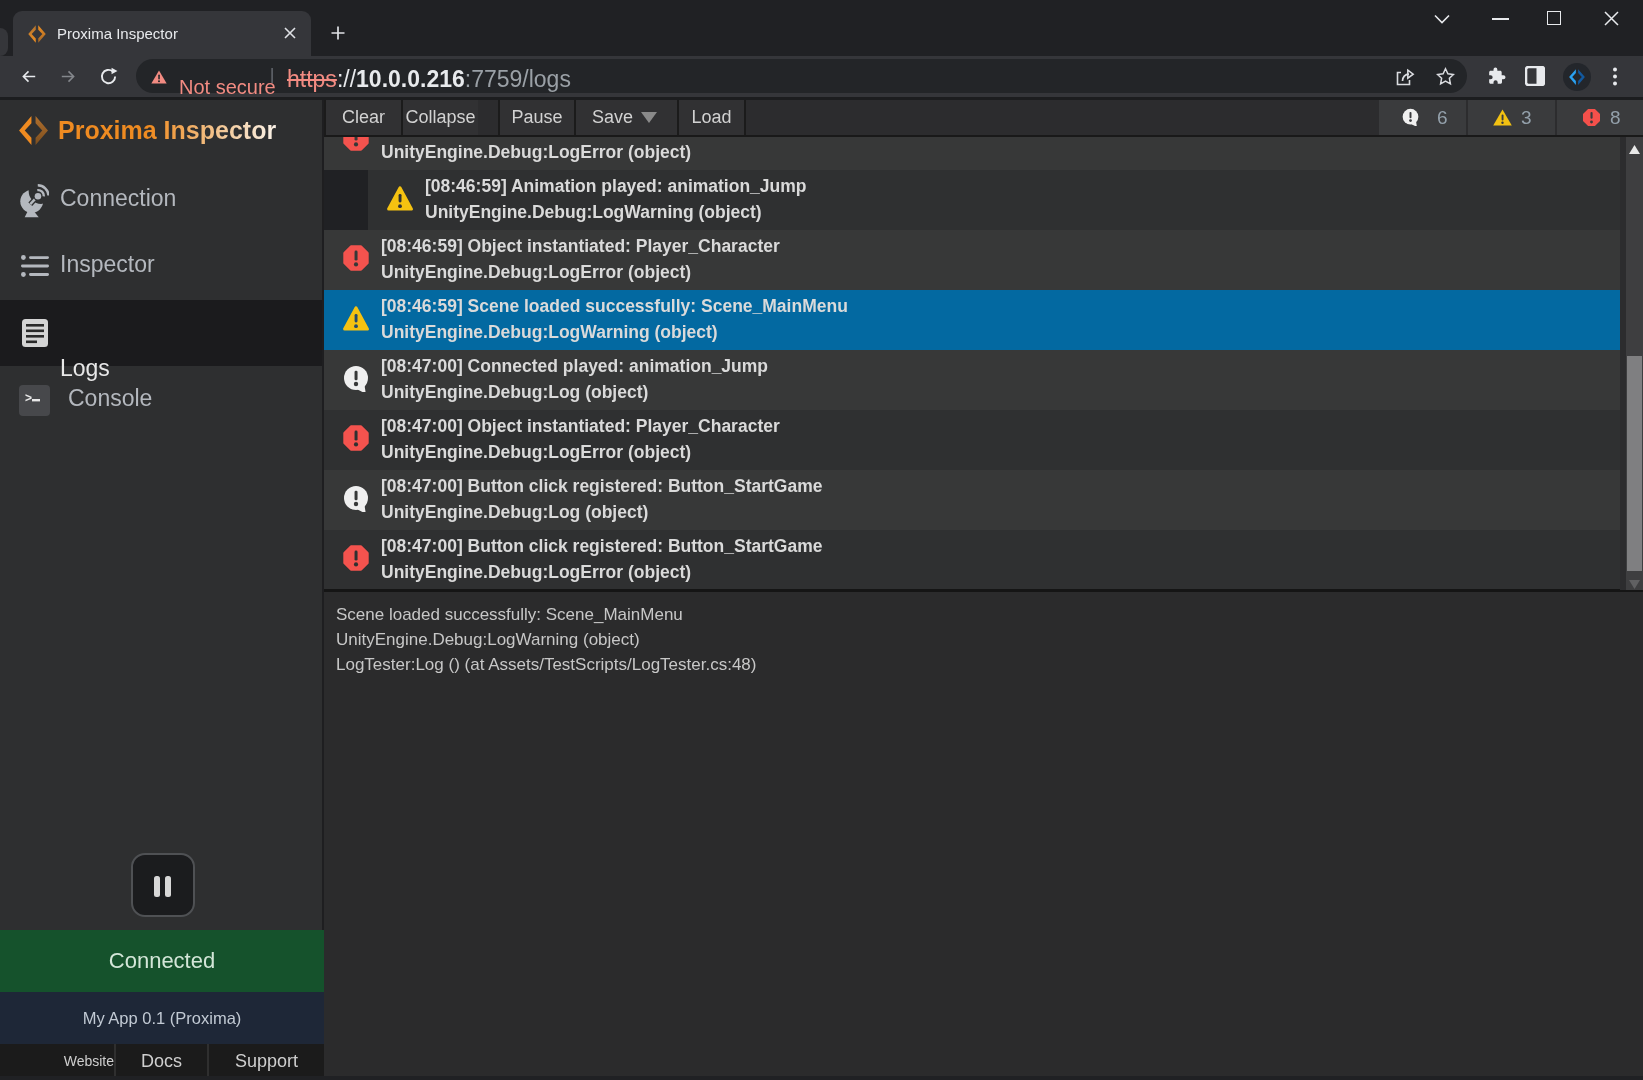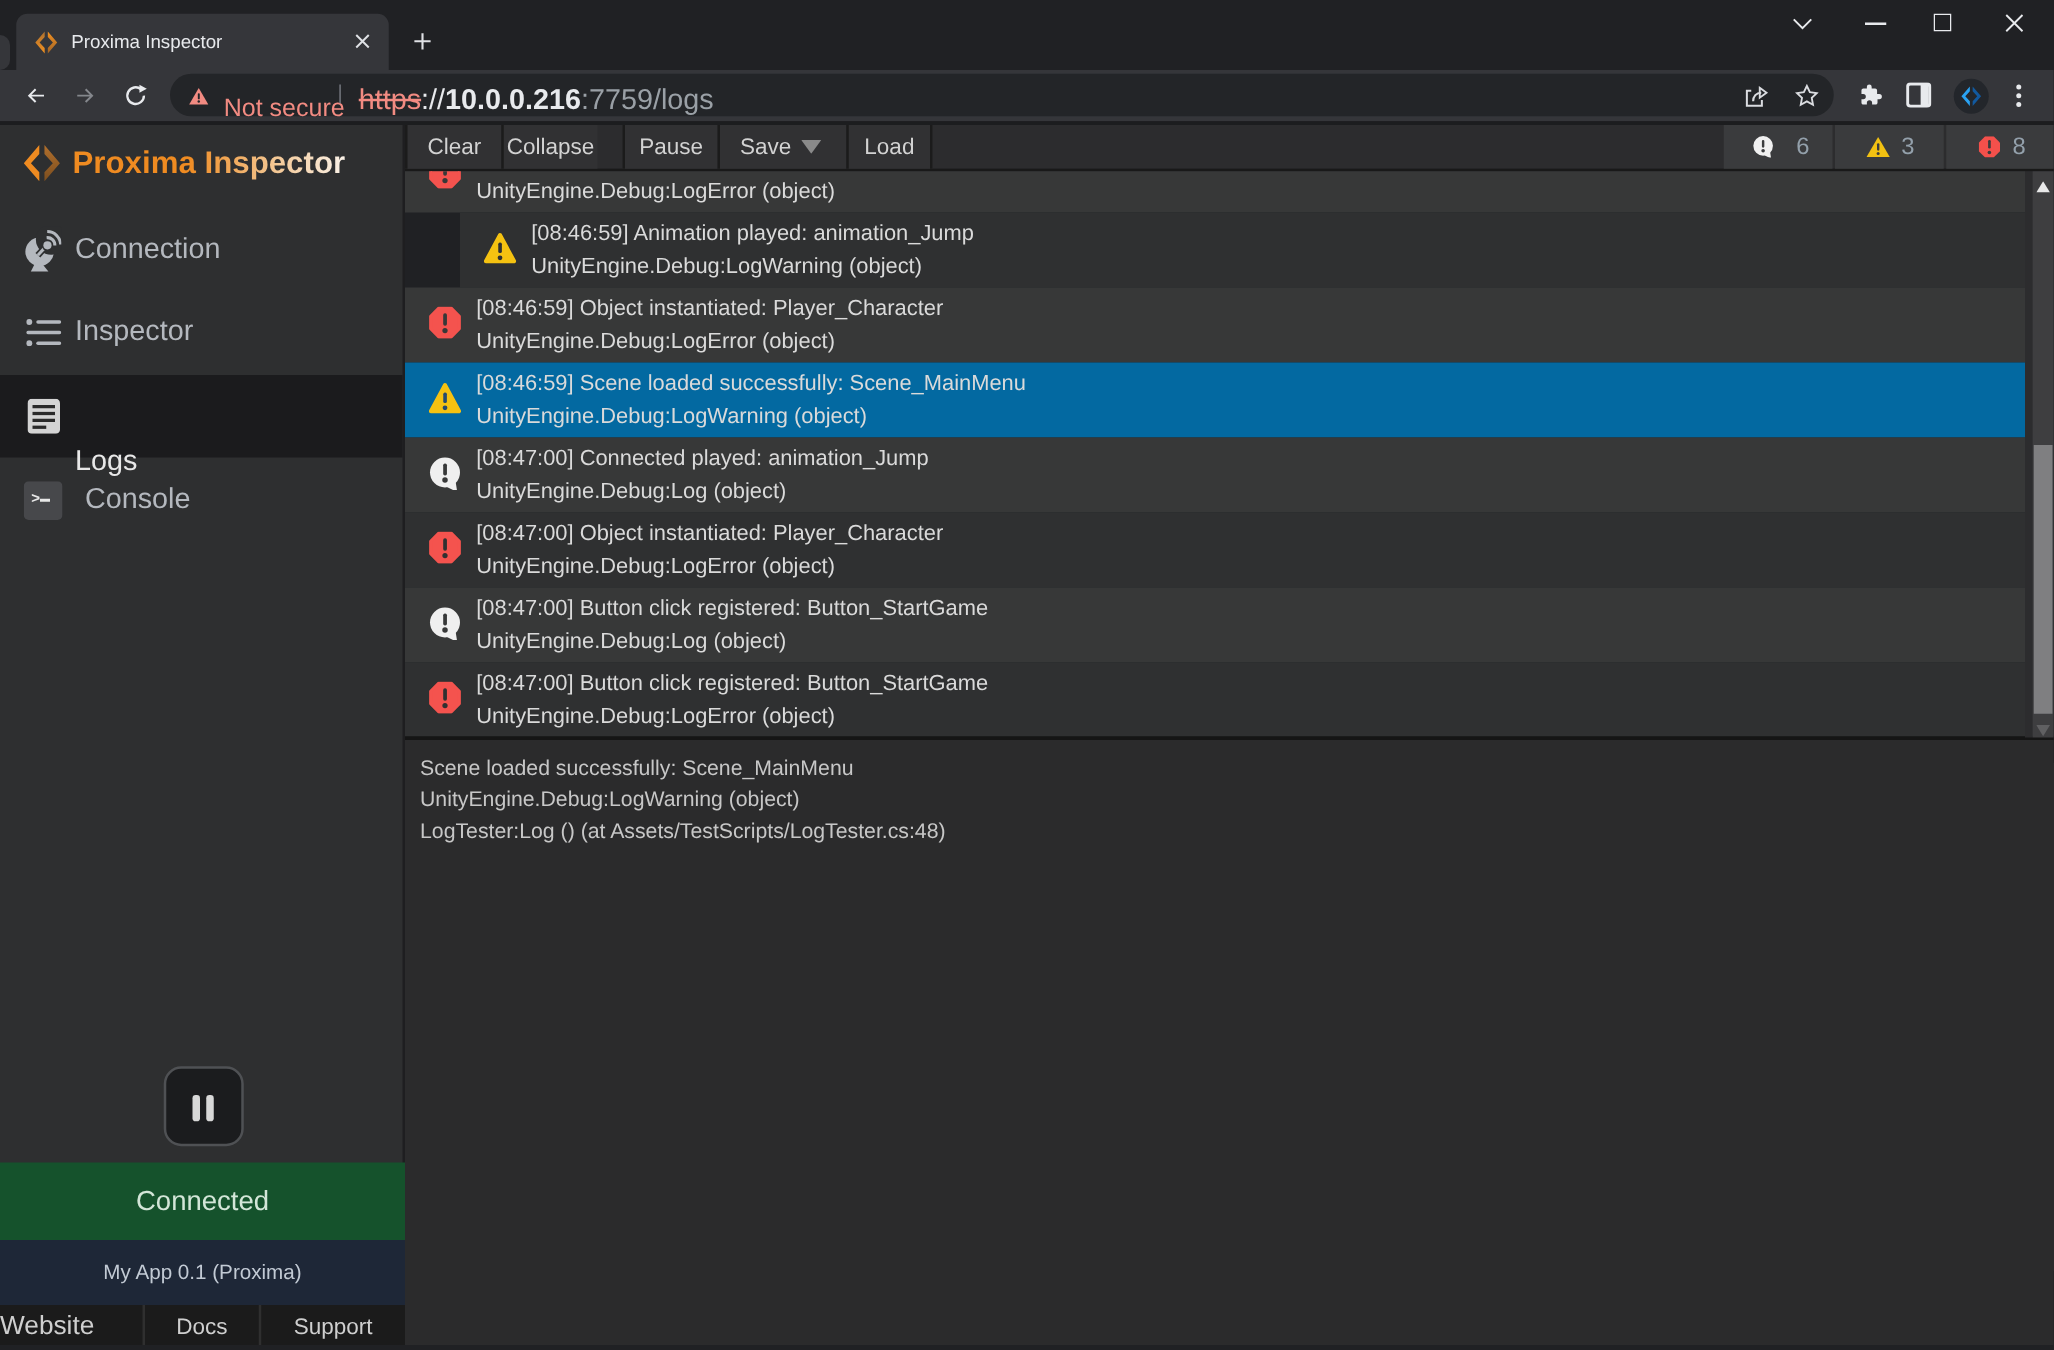--- a/index.html
+++ b/index.html
@@ -151,21 +151,21 @@
 
   <div class="abs" style="left:131px;top:853px;width:64px;height:64px;background:#1b1c1e;border:2px solid #4f5154;border-radius:14px;"></div>
   <div class="abs" style="left:154px;top:876px;width:6px;height:21px;background:#d8d8d8;border-radius:2.5px;"></div>
   <div class="abs" style="left:165px;top:876px;width:6px;height:21px;background:#d8d8d8;border-radius:2.5px;"></div>
 
   <div class="abs" style="left:0;top:930px;width:324px;height:62px;background:#15522c;color:#d3e6d8;font-size:22px;text-align:center;line-height:62px;">Connected</div>
   <div class="abs" style="left:0;top:992px;width:324px;height:52px;background:#1e2737;color:#c2cad4;font-size:16.5px;text-align:center;line-height:52px;">My App 0.1 (Proxima)</div>
   <div class="abs" style="left:0;top:1044px;width:324px;height:36px;background:#1b1b1b;"></div>
   <div class="abs" style="left:114px;top:1044px;width:2px;height:36px;background:#2f2f2f;"></div>
   <div class="abs" style="left:207px;top:1044px;width:2px;height:36px;background:#2f2f2f;"></div>
-  <div class="abs" style="left:0;top:1044px;width:114px;height:36px;color:#cfcfcf;font-size:21px;text-align:left;line-height:34px;">Website</div>
+  <div class="abs" style="left:0;top:1044px;width:114px;height:36px;color:#cfcfcf;font-size:14px;text-align:right;line-height:34px;">Website</div>
   <div class="abs" style="left:116px;top:1044px;width:91px;height:36px;color:#cfcfcf;font-size:18px;text-align:center;line-height:34px;">Docs</div>
   <div class="abs" style="left:209px;top:1044px;width:115px;height:36px;color:#cfcfcf;font-size:18px;text-align:center;line-height:34px;">Support</div>
 
   <div class="abs" id="toolbar" style="left:324px;top:100px;width:1319px;height:35px;background:#2c2c2e;"></div>
   <div class="abs" style="left:324px;top:135px;width:1319px;height:2px;background:#191919;"></div>
   <style>
     .tbtn{position:absolute;top:100px;height:35px;background:#313133;color:#d2d2d2;font-size:18px;
       text-align:center;line-height:34px;border-left:2px solid #1b1b1b;}
   </style>
   <div class="tbtn" style="left:324px;width:77px;">Clear</div>
@@ -201,21 +201,21 @@
   <div class="abs" style="left:1610px;top:107px;font-size:19px;color:#93a0ab;">8</div>
 
   <div class="abs" id="loglist" style="left:324px;top:137px;width:1300px;height:452px;overflow:hidden;"></div>
   <style>
     .lrow{position:absolute;left:0;width:1300px;height:60px;}
     .light{background:#373838}.dark{background:#2f3031}.sel{background:#0369a1}
     .licon{position:absolute;left:19px;top:15px;}
     .l1{position:absolute;left:57px;top:6px;font-size:17.5px;color:#dadada;white-space:nowrap;}
     .l2{position:absolute;left:57px;top:32px;font-size:17.5px;color:#dadada;white-space:nowrap;}
   </style>
-  <div id="rows" class="abs" style="left:324px;top:137px;width:1296px;height:453px;overflow:hidden;">
+  <div id="rows" class="abs" style="left:324px;top:137px;width:1296px;height:453px;overflow:hidden;font-weight:bold;">
     <div class="lrow light" style="top:-27px;">
       <svg class="licon" width="26" height="26" viewBox="0 0 26 26">
           <polygon points="8,1.5 18,1.5 24.5,8 24.5,18 18,24.5 8,24.5 1.5,18 1.5,8" fill="#f4534e" stroke="#f4534e" stroke-width="2.4" stroke-linejoin="round"></polygon>
           <rect x="11.55" y="5.6" width="3" height="10" rx="1.4" fill="#373838"></rect>
           <circle cx="13" cy="19.4" r="2.1" fill="#373838"></circle>
         </svg>
       <div class="l2">UnityEngine.Debug:LogError (object)</div>
     </div>
     <div class="lrow dark" style="top:33px;margin-left:44px;">
       <svg class="licon" width="26" height="27" viewBox="0 0 26 27">

